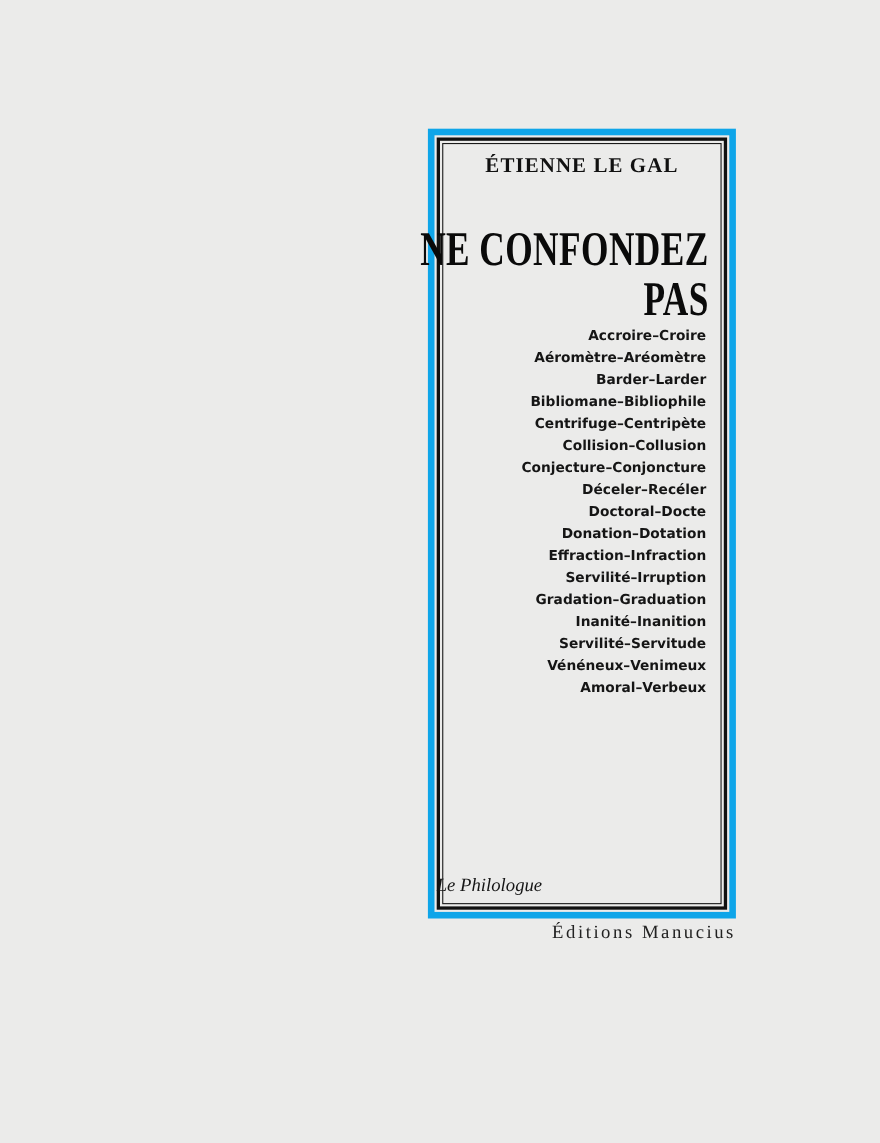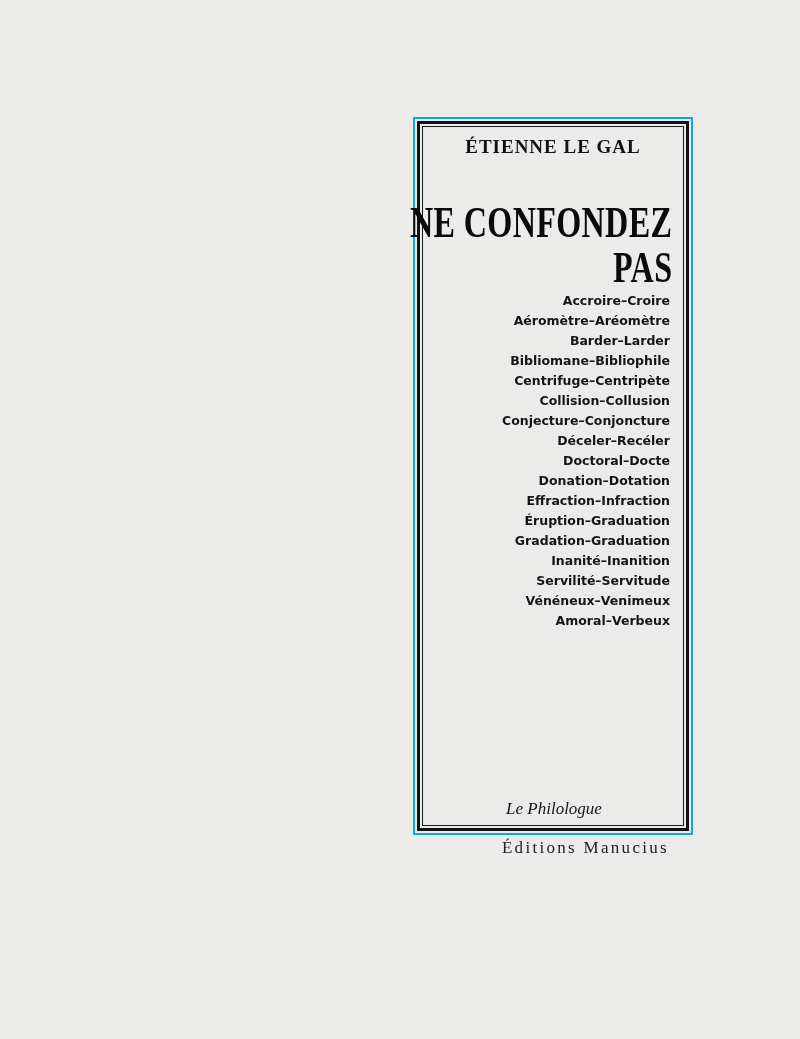--- a/index.html
+++ b/index.html
@@ -14,22 +14,21 @@
       overflow: hidden;
       color: #111;
     }
     .cover {
       position: absolute;
       left: 389px;
       top: 117px;
       width: 280px;
       height: 718px;
       box-sizing: border-box;
-      border: 2px solid #0ea5e9;
-      margin-left: 24px;
+      border: 6px solid #0ea5e9;
     }
     .frame-mid {
       position: absolute;
       left: 2px; top: 2px; right: 2px; bottom: 2px;
       border: 3px solid #111;
     }
     .frame-inner {
       position: absolute;
       left: 7px; top: 7px; right: 7px; bottom: 7px;
       border: 1px solid #1a1a1a;
@@ -74,21 +73,20 @@
       line-height: 20px;
       color: #151515;
     }
     .word-list li {
       white-space: nowrap;
     }
     .collection {
       position: absolute;
       left: 0; right: 0;
       bottom: 14px;
-      text-align: center;
       font-family: "Liberation Serif", "DejaVu Serif", serif;
       font-style: italic;
       font-size: 17px;
       color: #151515;
       padding-left: 2px;
     }
     .publisher {
       position: absolute;
       left: 389px;
       width: 280px;
@@ -117,21 +115,21 @@
     <li>Aéromètre–Aréomètre</li>
     <li>Barder–Larder</li>
     <li>Bibliomane–Bibliophile</li>
     <li>Centrifuge–Centripète</li>
     <li>Collision–Collusion</li>
     <li>Conjecture–Conjoncture</li>
     <li>Déceler–Recéler</li>
     <li>Doctoral–Docte</li>
     <li>Donation–Dotation</li>
     <li>Effraction–Infraction</li>
-    <li>Éruption–Graduation</li>
+    <li>Servilité–Irruption</li>
     <li>Gradation–Graduation</li>
     <li>Inanité–Inanition</li>
     <li>Servilité–Servitude</li>
     <li>Vénéneux–Venimeux</li>
     <li>Amoral–Verbeux</li>
   </ul>
 
   <div class="collection">Le Philologue</div>
 </div>
 

